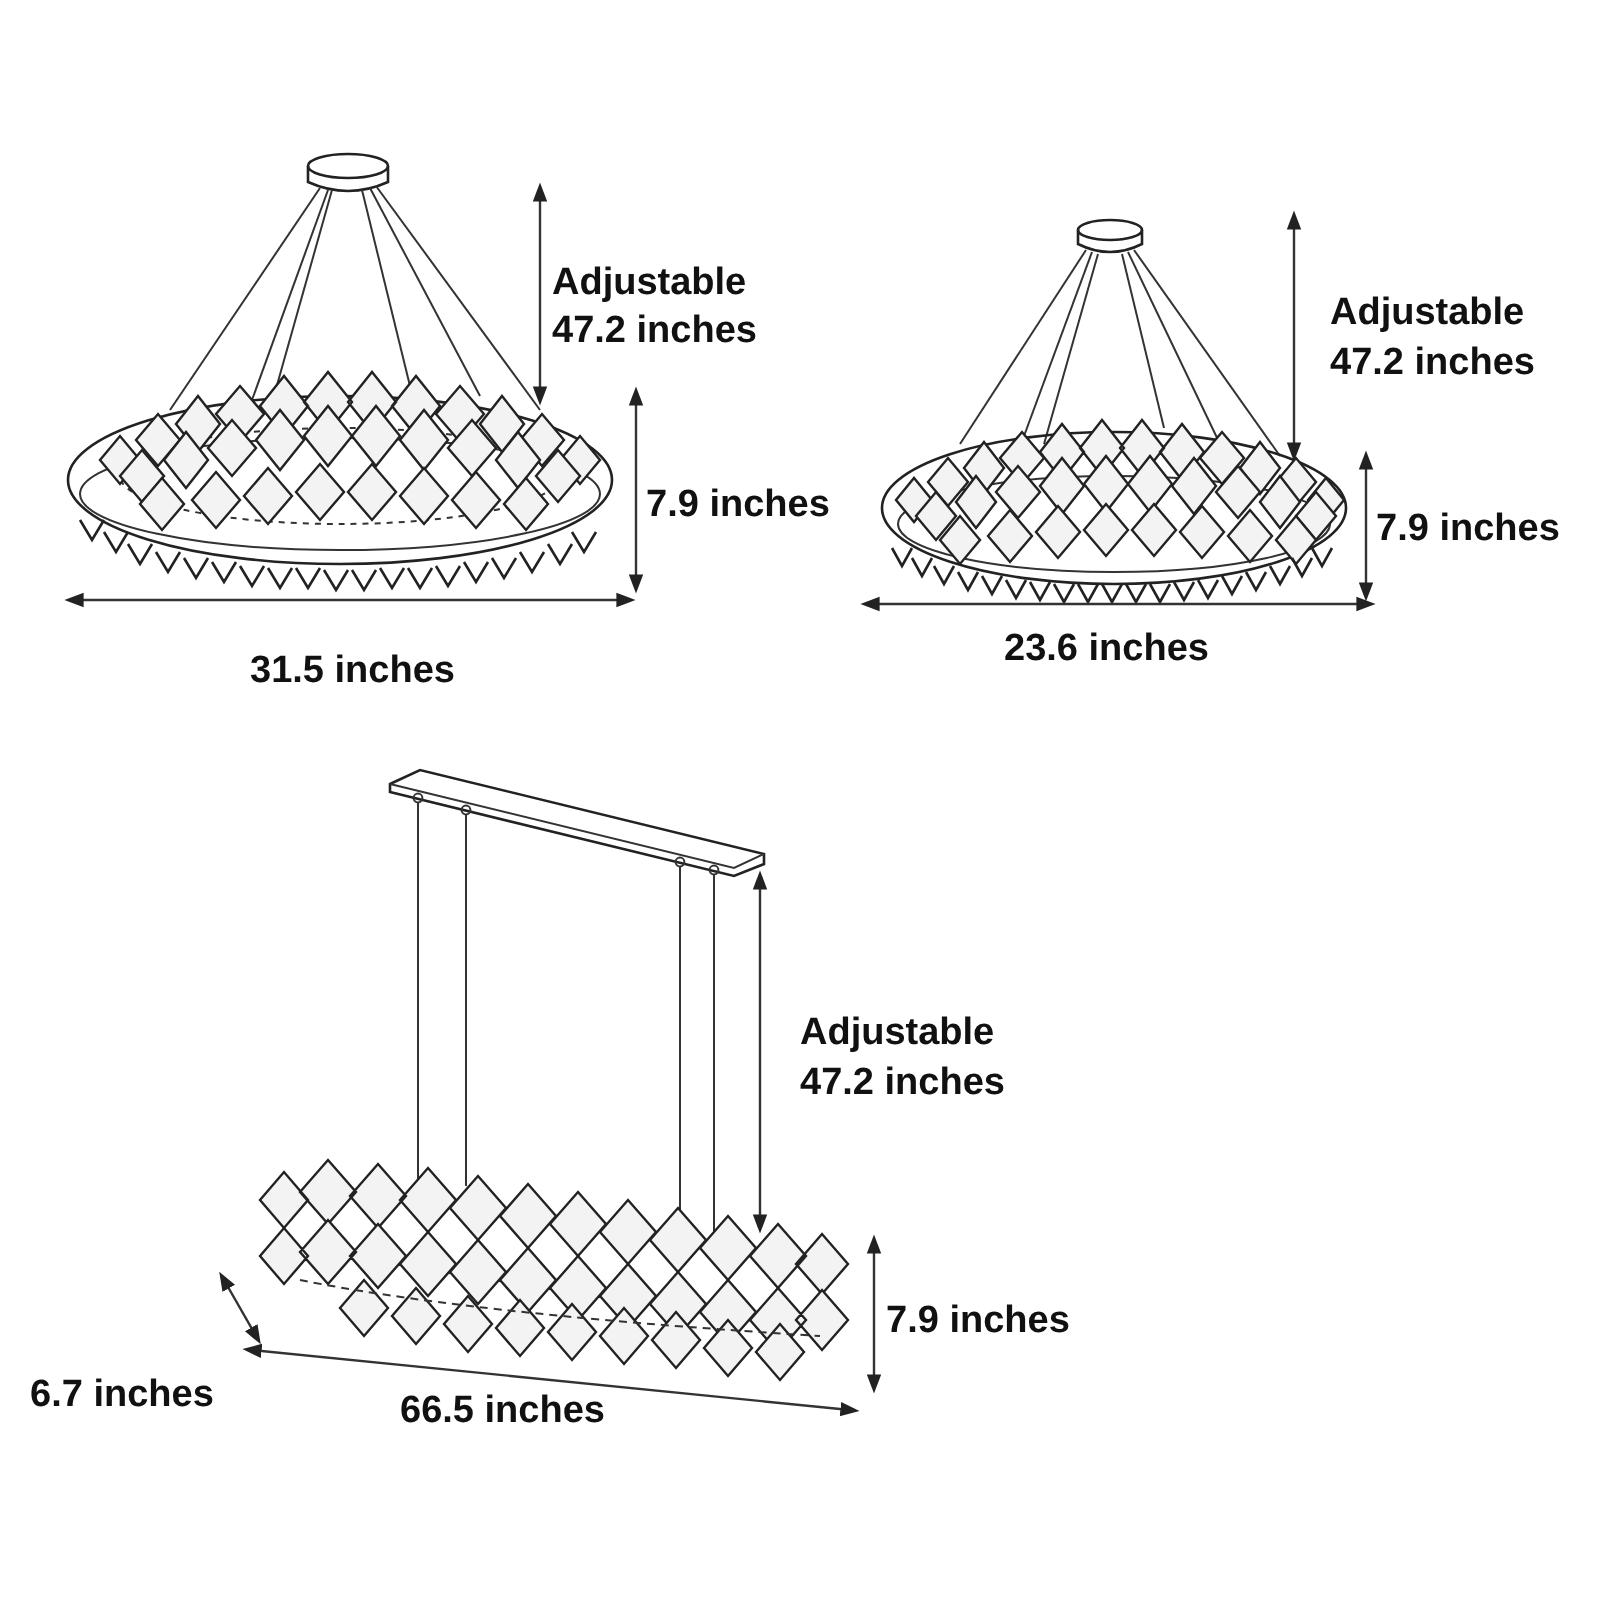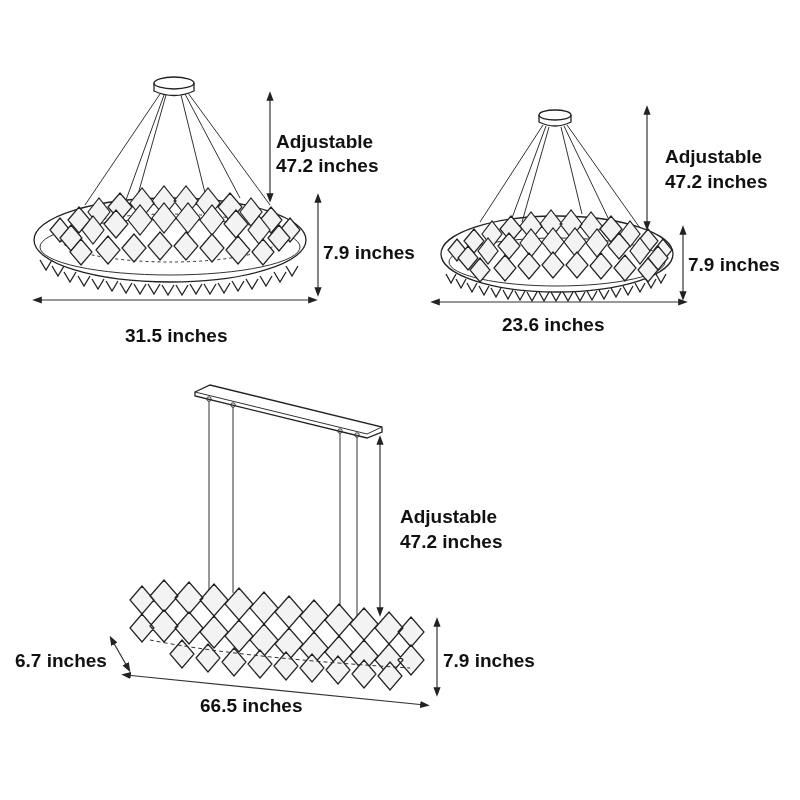--- a/index.html
+++ b/index.html
@@ -112,15 +112,15 @@
   <div class="label" style="left:125px; top:308px;margin-top:16px;">31.5 inches</div>
 
   <div class="label" style="left:665px; top:145px;">Adjustable</div>
   <div class="label" style="left:665px; top:170px;">47.2 inches</div>
   <div class="label" style="left:688px; top:253px;">7.9 inches</div>
   <div class="label" style="left:502px; top:313px;">23.6 inches</div>
 
   <div class="label" style="left:400px; top:505px;">Adjustable</div>
   <div class="label" style="left:400px; top:530px;">47.2 inches</div>
   <div class="label" style="left:443px; top:649px;">7.9 inches</div>
-  <div class="label" style="left:15px; top:649px;">6.7 inches</div>
+  <div class="label" style="left:15px; top:686px;">6.7 inches</div>
   <div class="label" style="left:200px; top:694px;">66.5 inches</div>
 </div>
 
 </body></html>

